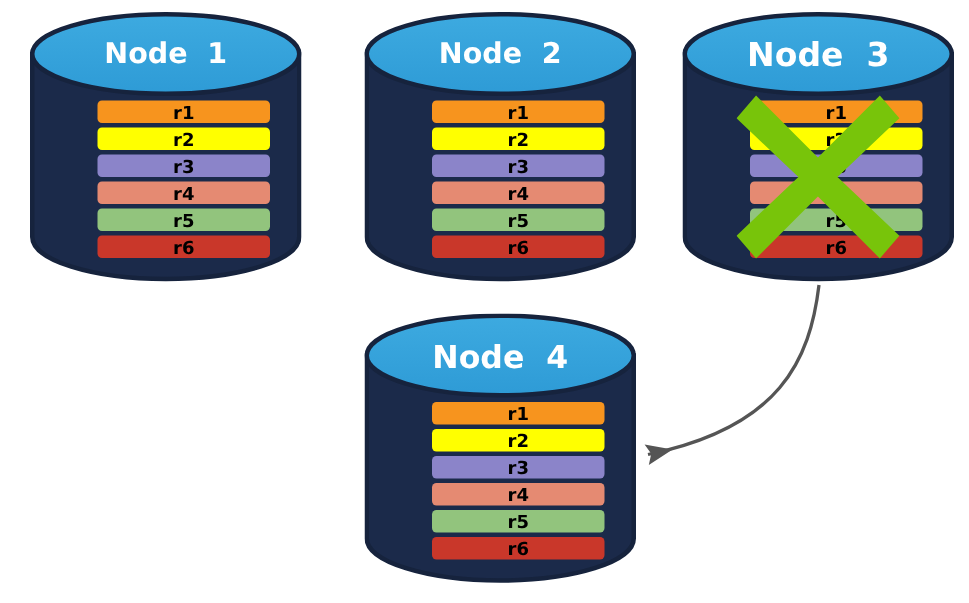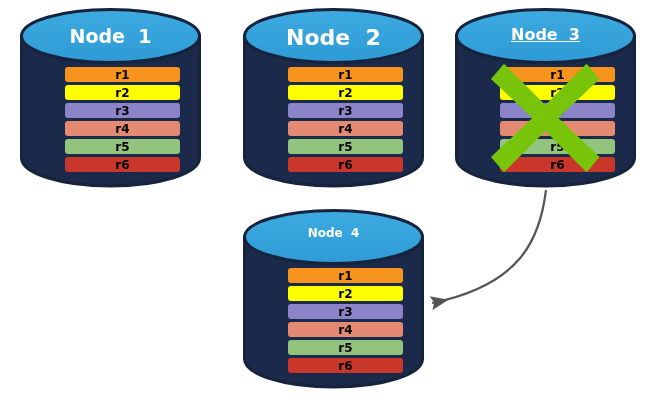--- a/index.html
+++ b/index.html
@@ -104,42 +104,42 @@
       <svg class="node-body" viewBox="0 0 181 182">
         <defs>
           <linearGradient id="topgrad-1" x1="0" y1="0" x2="0" y2="1">
             <stop offset="0%" stop-color="#3daae0"></stop>
             <stop offset="100%" stop-color="#2e9bd6"></stop>
           </linearGradient>
         </defs>
         <path d="M 1.5 28 L 1.5 150 A 89 28 0 0 0 179.5 150 L 179.5 28 Z" fill="#1b2a4a" stroke="#16233d" stroke-width="3"></path>
         <ellipse cx="90.5" cy="28" rx="89" ry="26.5" fill="url(#topgrad-1)" stroke="#16233d" stroke-width="3"></ellipse>
       </svg>
-      <div class="node-title" style="top: 17px; font-size: 22px;">Node  2</div>
+      <div class="node-title" style="top: 17px; font-size: 19px;">Node  2</div>
       <div class="node-rows">
         <div class="row-bar" style="left: 33px; width: 115px; height: 15px; top: 59px; background: rgb(247, 148, 30); font-size: 12px; padding-top: 2px;">r1</div>
         <div class="row-bar" style="left: 33px; width: 115px; height: 15px; top: 77px; background: rgb(255, 255, 0); font-size: 12px; padding-top: 2px;">r2</div>
         <div class="row-bar" style="left: 33px; width: 115px; height: 15px; top: 95px; background: rgb(139, 132, 201); font-size: 12px; padding-top: 2px;">r3</div>
         <div class="row-bar" style="left: 33px; width: 115px; height: 15px; top: 113px; background: rgb(229, 138, 114); font-size: 12px; padding-top: 2px;">r4</div>
         <div class="row-bar" style="left: 33px; width: 115px; height: 15px; top: 131px; background: rgb(146, 196, 125); font-size: 12px; padding-top: 2px;">r5</div>
         <div class="row-bar" style="left: 33px; width: 115px; height: 15px; top: 149px; background: rgb(201, 55, 42); font-size: 12px; padding-top: 2px;">r6</div>
       </div>
     </div>
     <div class="node" style="left: 455px; top: 8px; width: 181px; height: 182px;">
       <svg class="node-body" viewBox="0 0 181 182">
         <defs>
           <linearGradient id="topgrad-2" x1="0" y1="0" x2="0" y2="1">
             <stop offset="0%" stop-color="#3daae0"></stop>
             <stop offset="100%" stop-color="#2e9bd6"></stop>
           </linearGradient>
         </defs>
         <path d="M 1.5 28 L 1.5 150 A 89 28 0 0 0 179.5 150 L 179.5 28 Z" fill="#1b2a4a" stroke="#16233d" stroke-width="3"></path>
         <ellipse cx="90.5" cy="28" rx="89" ry="26.5" fill="url(#topgrad-2)" stroke="#16233d" stroke-width="3"></ellipse>
       </svg>
-      <div class="node-title" style="top: 17px; font-size: 16px; text-decoration: underline;">Node  3</div>
+      <div class="node-title" style="top: 17px; font-size: 22px;">Node  3</div>
       <div class="node-rows">
         <div class="row-bar" style="left: 33px; width: 115px; height: 15px; top: 59px; background: rgb(247, 148, 30); font-size: 12px; padding-top: 2px;">r1</div>
         <div class="row-bar" style="left: 33px; width: 115px; height: 15px; top: 77px; background: rgb(255, 255, 0); font-size: 12px; padding-top: 2px;">r2</div>
         <div class="row-bar" style="left: 33px; width: 115px; height: 15px; top: 95px; background: rgb(139, 132, 201); font-size: 12px; padding-top: 2px;">r3</div>
         <div class="row-bar" style="left: 33px; width: 115px; height: 15px; top: 113px; background: rgb(229, 138, 114); font-size: 12px; padding-top: 2px;">r4</div>
         <div class="row-bar" style="left: 33px; width: 115px; height: 15px; top: 131px; background: rgb(146, 196, 125); font-size: 12px; padding-top: 2px;">r5</div>
         <div class="row-bar" style="left: 33px; width: 115px; height: 15px; top: 149px; background: rgb(201, 55, 42); font-size: 12px; padding-top: 2px;">r6</div>
       </div>
       <svg class="x-mark" viewBox="0 0 100 100" style="left: 36.2px; top: 40px; width: 108.6px; height: 140px;">
         <path d="M 12 0 L 50 38 L 88 0 L 100 14 L 62 50 L 100 86 L 88 100 L 50 62 L 12 100 L 0 86 L 38 50 L 0 14 Z" fill="#78c40a"></path>
@@ -149,21 +149,21 @@
       <svg class="node-body" viewBox="0 0 181 182">
         <defs>
           <linearGradient id="topgrad-3" x1="0" y1="0" x2="0" y2="1">
             <stop offset="0%" stop-color="#3daae0"></stop>
             <stop offset="100%" stop-color="#2e9bd6"></stop>
           </linearGradient>
         </defs>
         <path d="M 1.5 28 L 1.5 150 A 89 28 0 0 0 179.5 150 L 179.5 28 Z" fill="#1b2a4a" stroke="#16233d" stroke-width="3"></path>
         <ellipse cx="90.5" cy="28" rx="89" ry="26.5" fill="url(#topgrad-3)" stroke="#16233d" stroke-width="3"></ellipse>
       </svg>
-      <div class="node-title" style="top: 17px; font-size: 12px;">Node  4</div>
+      <div class="node-title" style="top: 17px; font-size: 21px;">Node  4</div>
       <div class="node-rows">
         <div class="row-bar" style="left: 33px; width: 115px; height: 15px; top: 59px; background: rgb(247, 148, 30); font-size: 12px; padding-top: 2px;">r1</div>
         <div class="row-bar" style="left: 33px; width: 115px; height: 15px; top: 77px; background: rgb(255, 255, 0); font-size: 12px; padding-top: 2px;">r2</div>
         <div class="row-bar" style="left: 33px; width: 115px; height: 15px; top: 95px; background: rgb(139, 132, 201); font-size: 12px; padding-top: 2px;">r3</div>
         <div class="row-bar" style="left: 33px; width: 115px; height: 15px; top: 113px; background: rgb(229, 138, 114); font-size: 12px; padding-top: 2px;">r4</div>
         <div class="row-bar" style="left: 33px; width: 115px; height: 15px; top: 131px; background: rgb(146, 196, 125); font-size: 12px; padding-top: 2px;">r5</div>
         <div class="row-bar" style="left: 33px; width: 115px; height: 15px; top: 149px; background: rgb(201, 55, 42); font-size: 12px; padding-top: 2px;">r6</div>
       </div>
     </div>
   </div>

